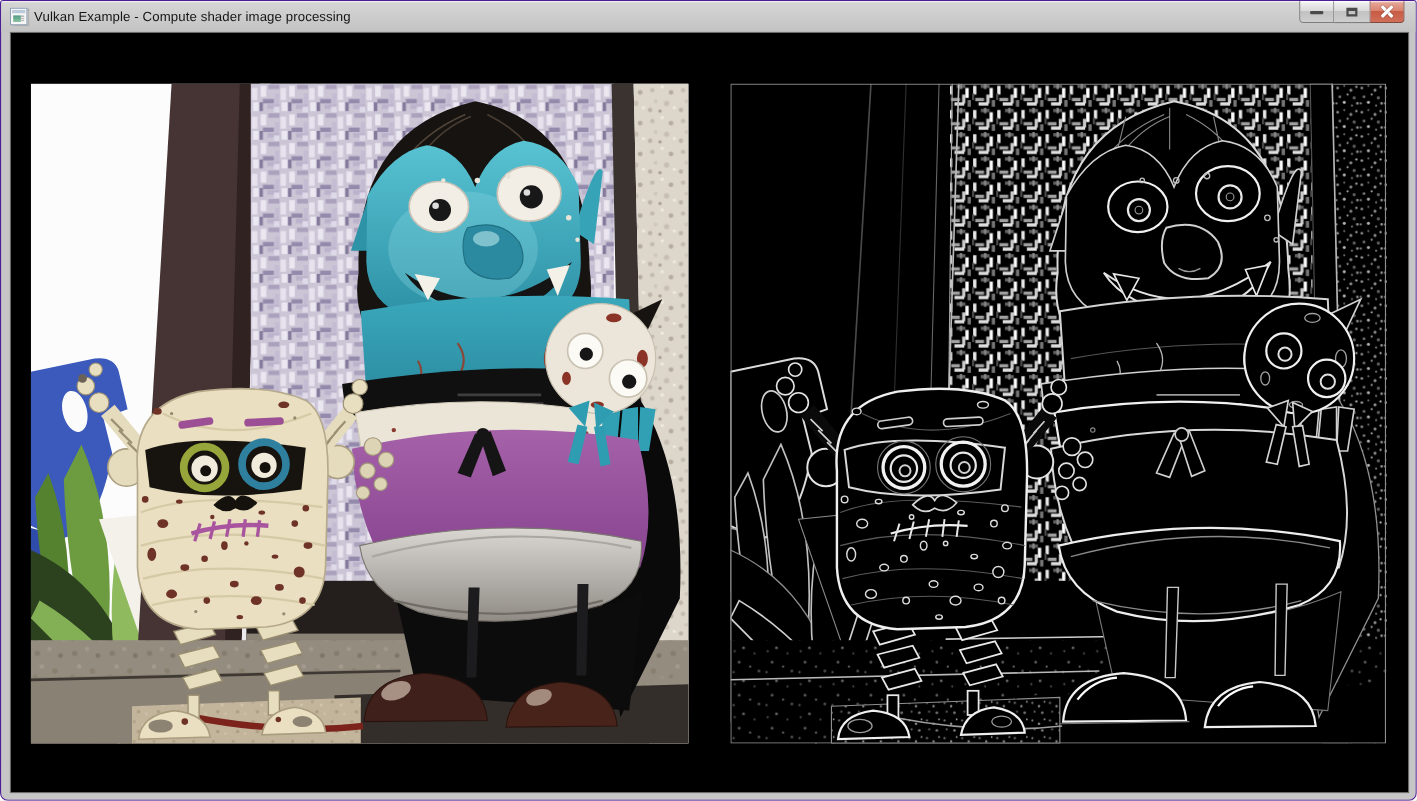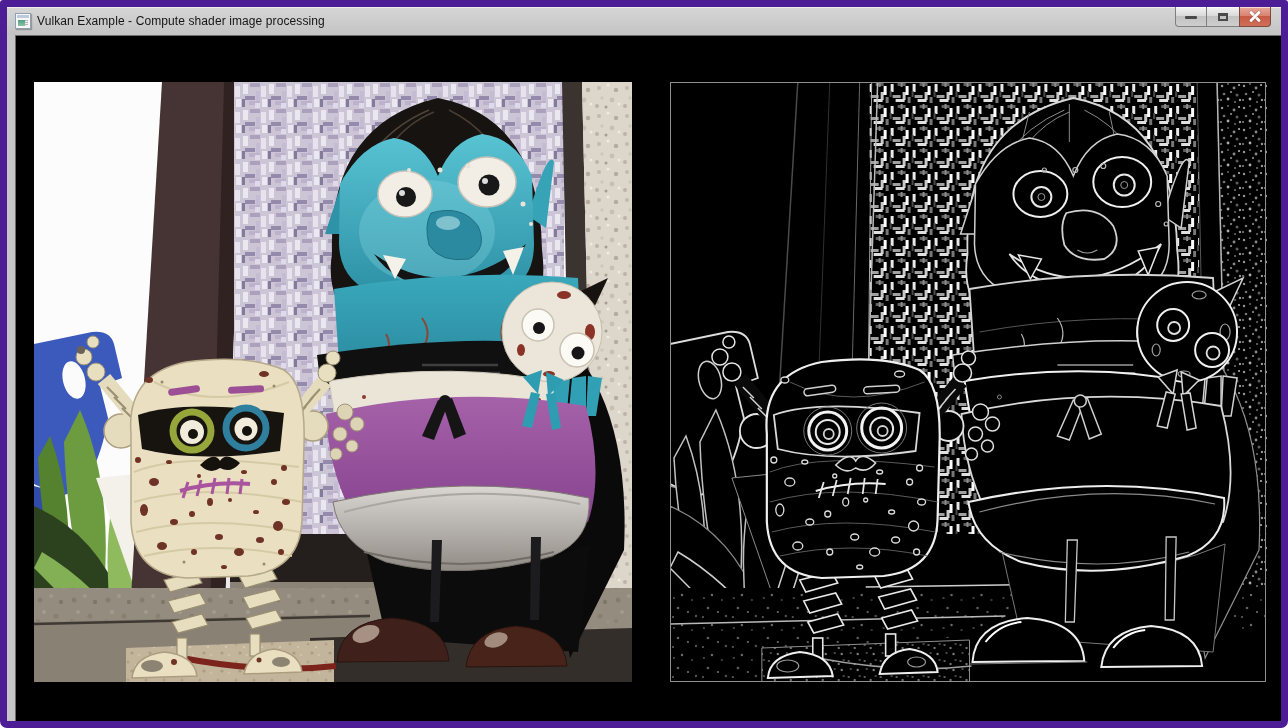--- a/index.html
+++ b/index.html
@@ -1,18 +1,18 @@
 <!DOCTYPE html>
 <html><head>
 <meta charset="utf-8">
 <style>
   html,body{margin:0;padding:0;width:1288px;height:728px;overflow:hidden;background:#ffffff;
             font-family:"Liberation Sans", sans-serif;}
   .window{position:relative;width:1288px;height:728px;box-sizing:border-box;
-          background:#c6c6c6;border:7px solid #4c1d95;border-radius:3px 3px 7px 7px;overflow:hidden;}
+          background:#c6c6c6;border:1px solid #4c1d95;border-radius:3px 3px 7px 7px;overflow:hidden;}
   .titlebar{position:relative;height:28px;background:linear-gradient(#d6d6d6,#c3c3c3);
             box-shadow:inset 0 1px 0 rgba(255,255,255,.55);display:flex;align-items:center;}
   .app-icon{width:16px;height:16px;margin-left:8px;position:relative;background:#f7f7f7;
             border:1px solid #8fa0b4;box-sizing:border-box;box-shadow:1px 1px 1px rgba(0,0,0,.25);}
   .app-icon .bar{position:absolute;left:1px;right:1px;top:1px;height:3px;background:#bccbdc;}
   .app-icon .pic{position:absolute;left:2px;top:6px;width:7px;height:6px;
                  background:linear-gradient(#4f9d86,#8ec2a2);}
   .app-icon .lines{position:absolute;right:2px;top:6px;width:3px;height:6px;
                    background:repeating-linear-gradient(#b6b6b6 0 1px,#eee 1px 2px);}
   .title{margin-left:6px;font-size:12px;color:#151515;letter-spacing:.1px;}

